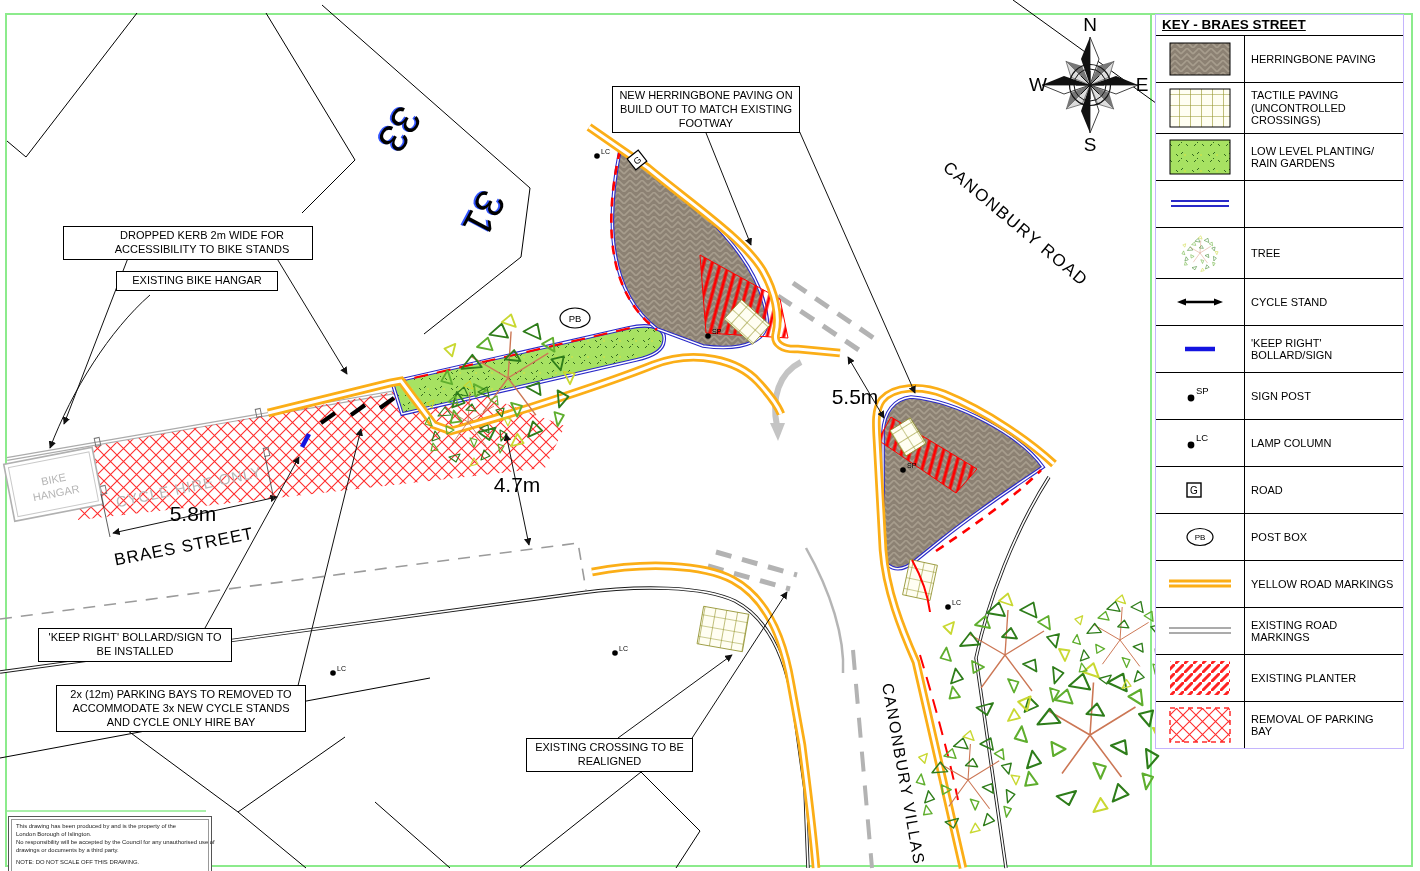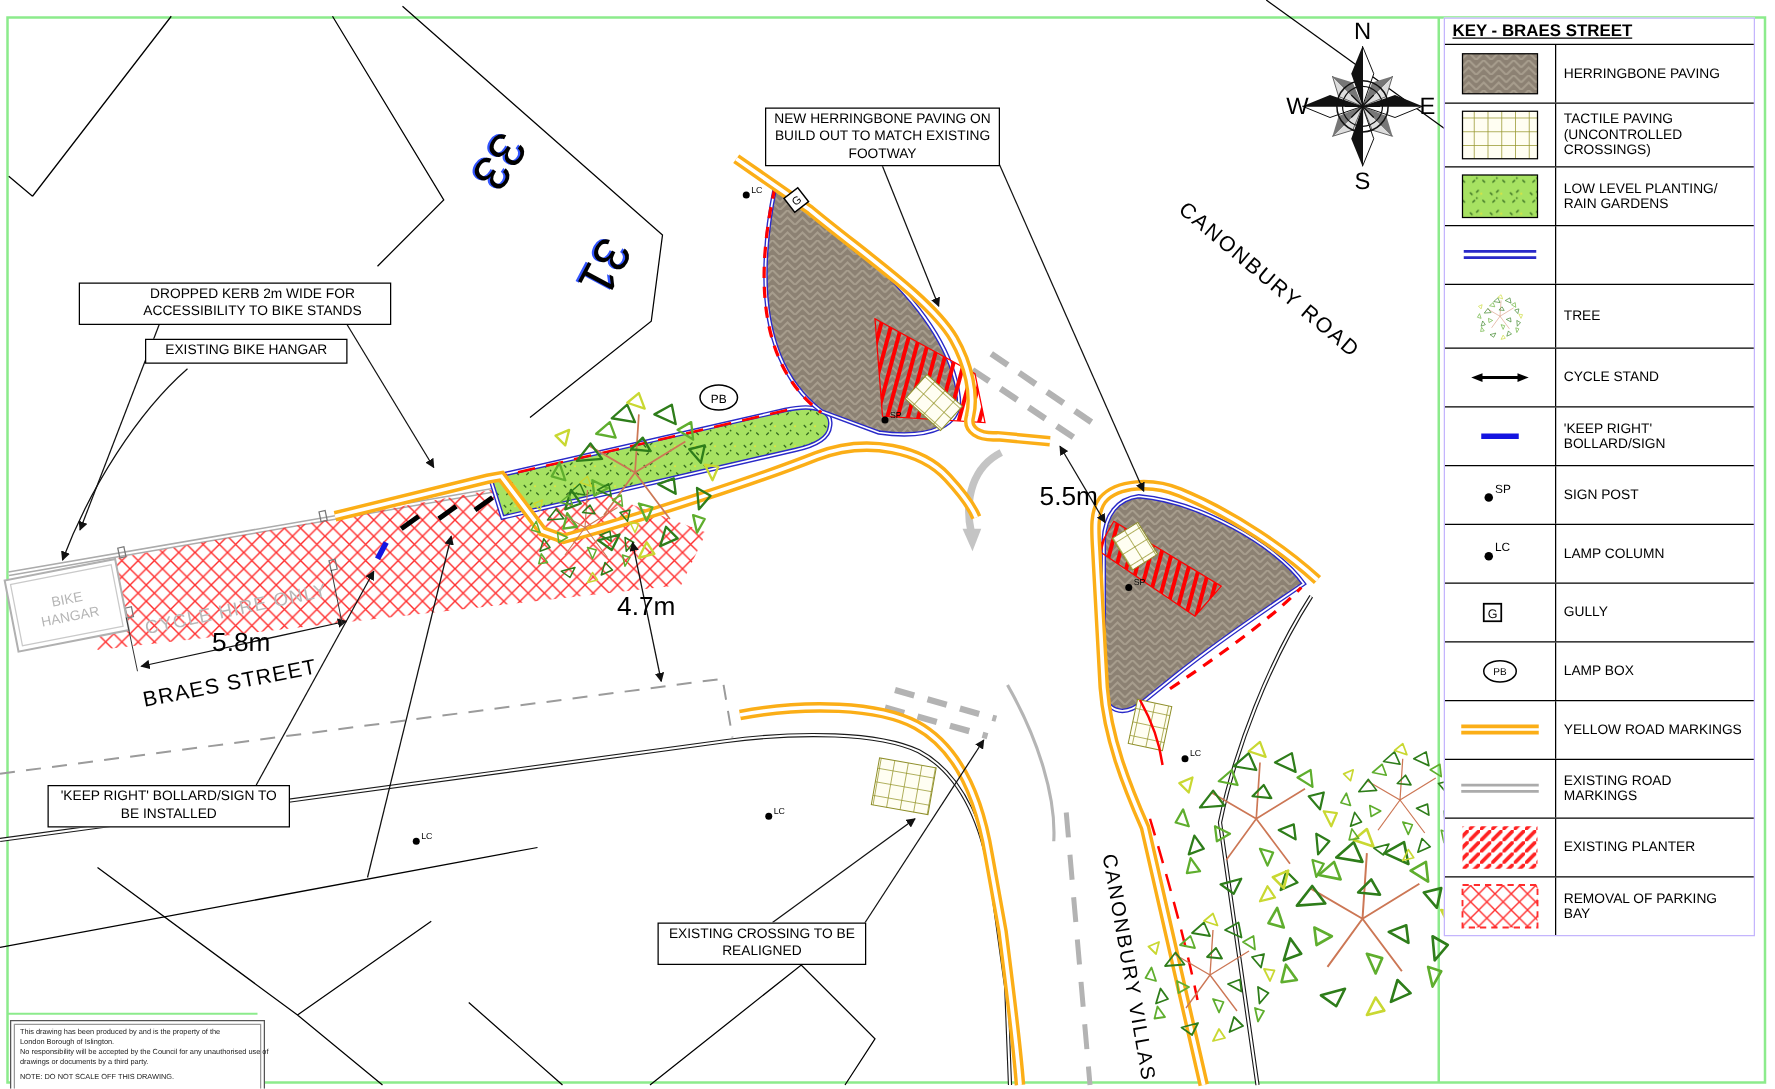--- a/index.html
+++ b/index.html
@@ -322,20 +322,21 @@
     <text x="52" y="6" text-anchor="middle" font-size="19">E</text>
     <text x="0" y="66" text-anchor="middle" font-size="19">S</text>
     <text x="-52" y="6" text-anchor="middle" font-size="19">W</text>
   </g>
 </svg>
 
 <div class="co" style="left:612px;top:66px;width:178px;margin-top:20px;">NEW HERRINGBONE PAVING ON BUILD OUT TO MATCH EXISTING FOOTWAY</div>
 <div class="co" style="left:63px;top:226px;width:212px;padding-left:32px;">DROPPED KERB 2m WIDE FOR ACCESSIBILITY TO BIKE STANDS</div>
 <div class="co" style="left:116px;top:271px;width:152px;">EXISTING BIKE HANGAR</div>
 <div class="co" style="left:38px;top:628px;width:184px;">'KEEP RIGHT' BOLLARD/SIGN TO BE INSTALLED</div>
+<div class="co" style="left:56px;top:685px;width:240px;">2x (12m) PARKING BAYS TO REMOVED TO ACCOMMODATE 3x NEW CYCLE STANDS AND CYCLE ONLY HIRE BAY</div>
 <div class="co" style="left:526px;top:738px;width:157px;">EXISTING CROSSING TO BE REALIGNED</div>
 
 <div class="note">
   <div class="nline">This drawing has been produced by and is the property of the</div>
   <div class="nline">London Borough of Islington.</div>
   <div class="nline">No responsibility will be accepted by the Council for any unauthorised use of</div>
   <div class="nline">drawings or documents by a third party.</div>
   <div class="nline nnote">NOTE: DO NOT SCALE OFF THIS DRAWING.</div>
 </div>
 
@@ -426,31 +427,31 @@
     <div class="klb">LAMP COLUMN</div>
   </div>
 
   <div class="krow">
     <div class="ksw">
       <svg width="86" height="46">
             <rect x="30" y="16" width="14" height="14" fill="none" stroke="#000" stroke-width="1.4"></rect>
         <text x="37" y="27" font-size="10" text-anchor="middle">G</text>
           </svg>
     </div>
-    <div class="klb">GULLY</div>
+    <div class="klb">ROAD</div>
   </div>
 
   <div class="krow">
     <div class="ksw">
       <svg width="86" height="46">
             <ellipse cx="43" cy="23" rx="13" ry="8.5" fill="none" stroke="#000" stroke-width="1.2"></ellipse>
         <text x="43" y="26" font-size="8" text-anchor="middle">PB</text>
           </svg>
     </div>
-    <div class="klb">LAMP BOX</div>
+    <div class="klb">POST BOX</div>
   </div>
 
   <div class="krow">
     <div class="ksw">
       <svg width="86" height="46">
             <path d="M12,20 H74 M12,25 H74" stroke="#FBAE17" stroke-width="3" fill="none"></path>
           </svg>
     </div>
     <div class="klb">YELLOW ROAD MARKINGS</div>
   </div>

